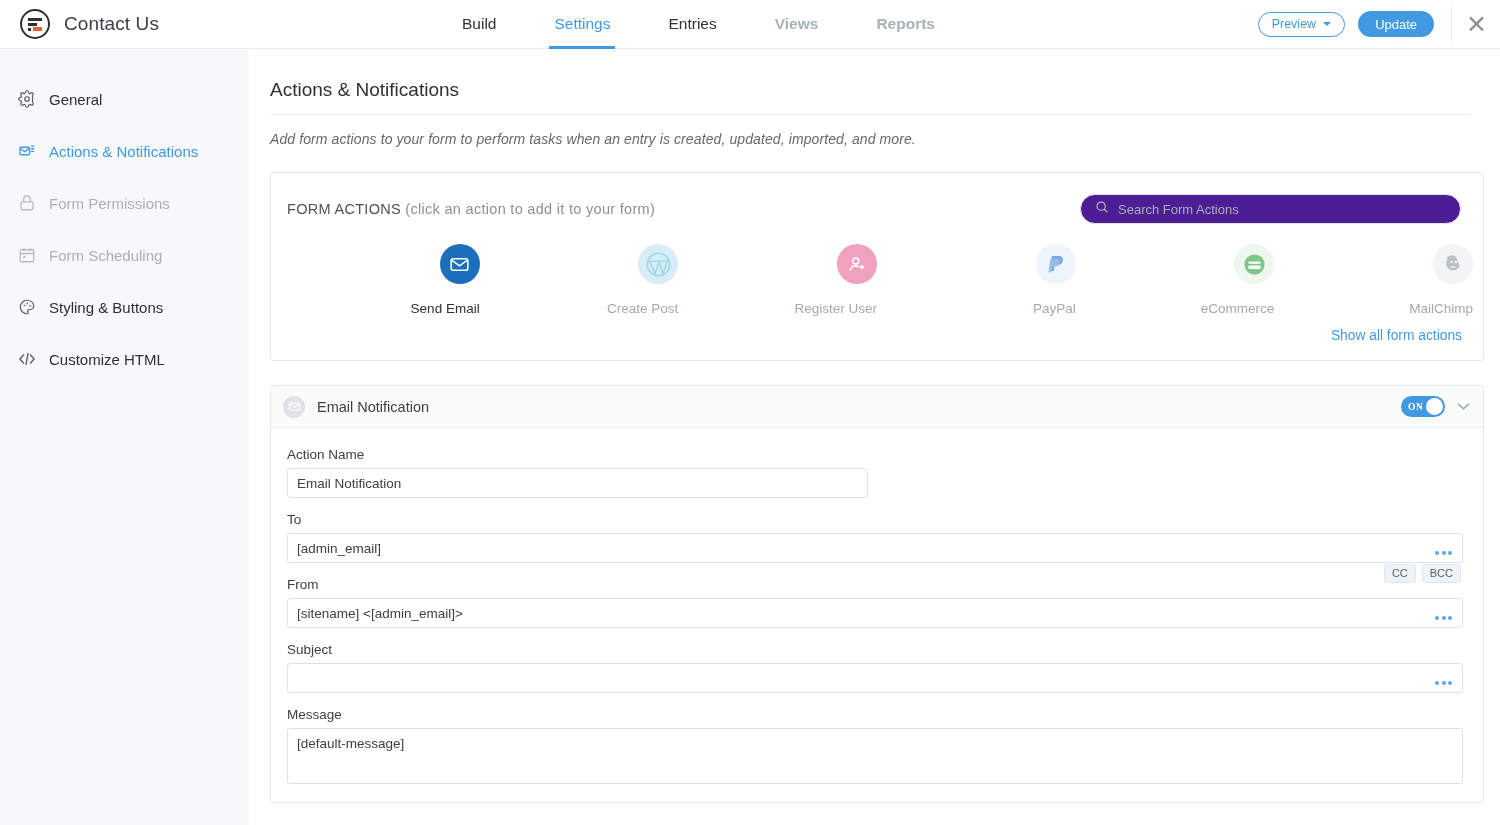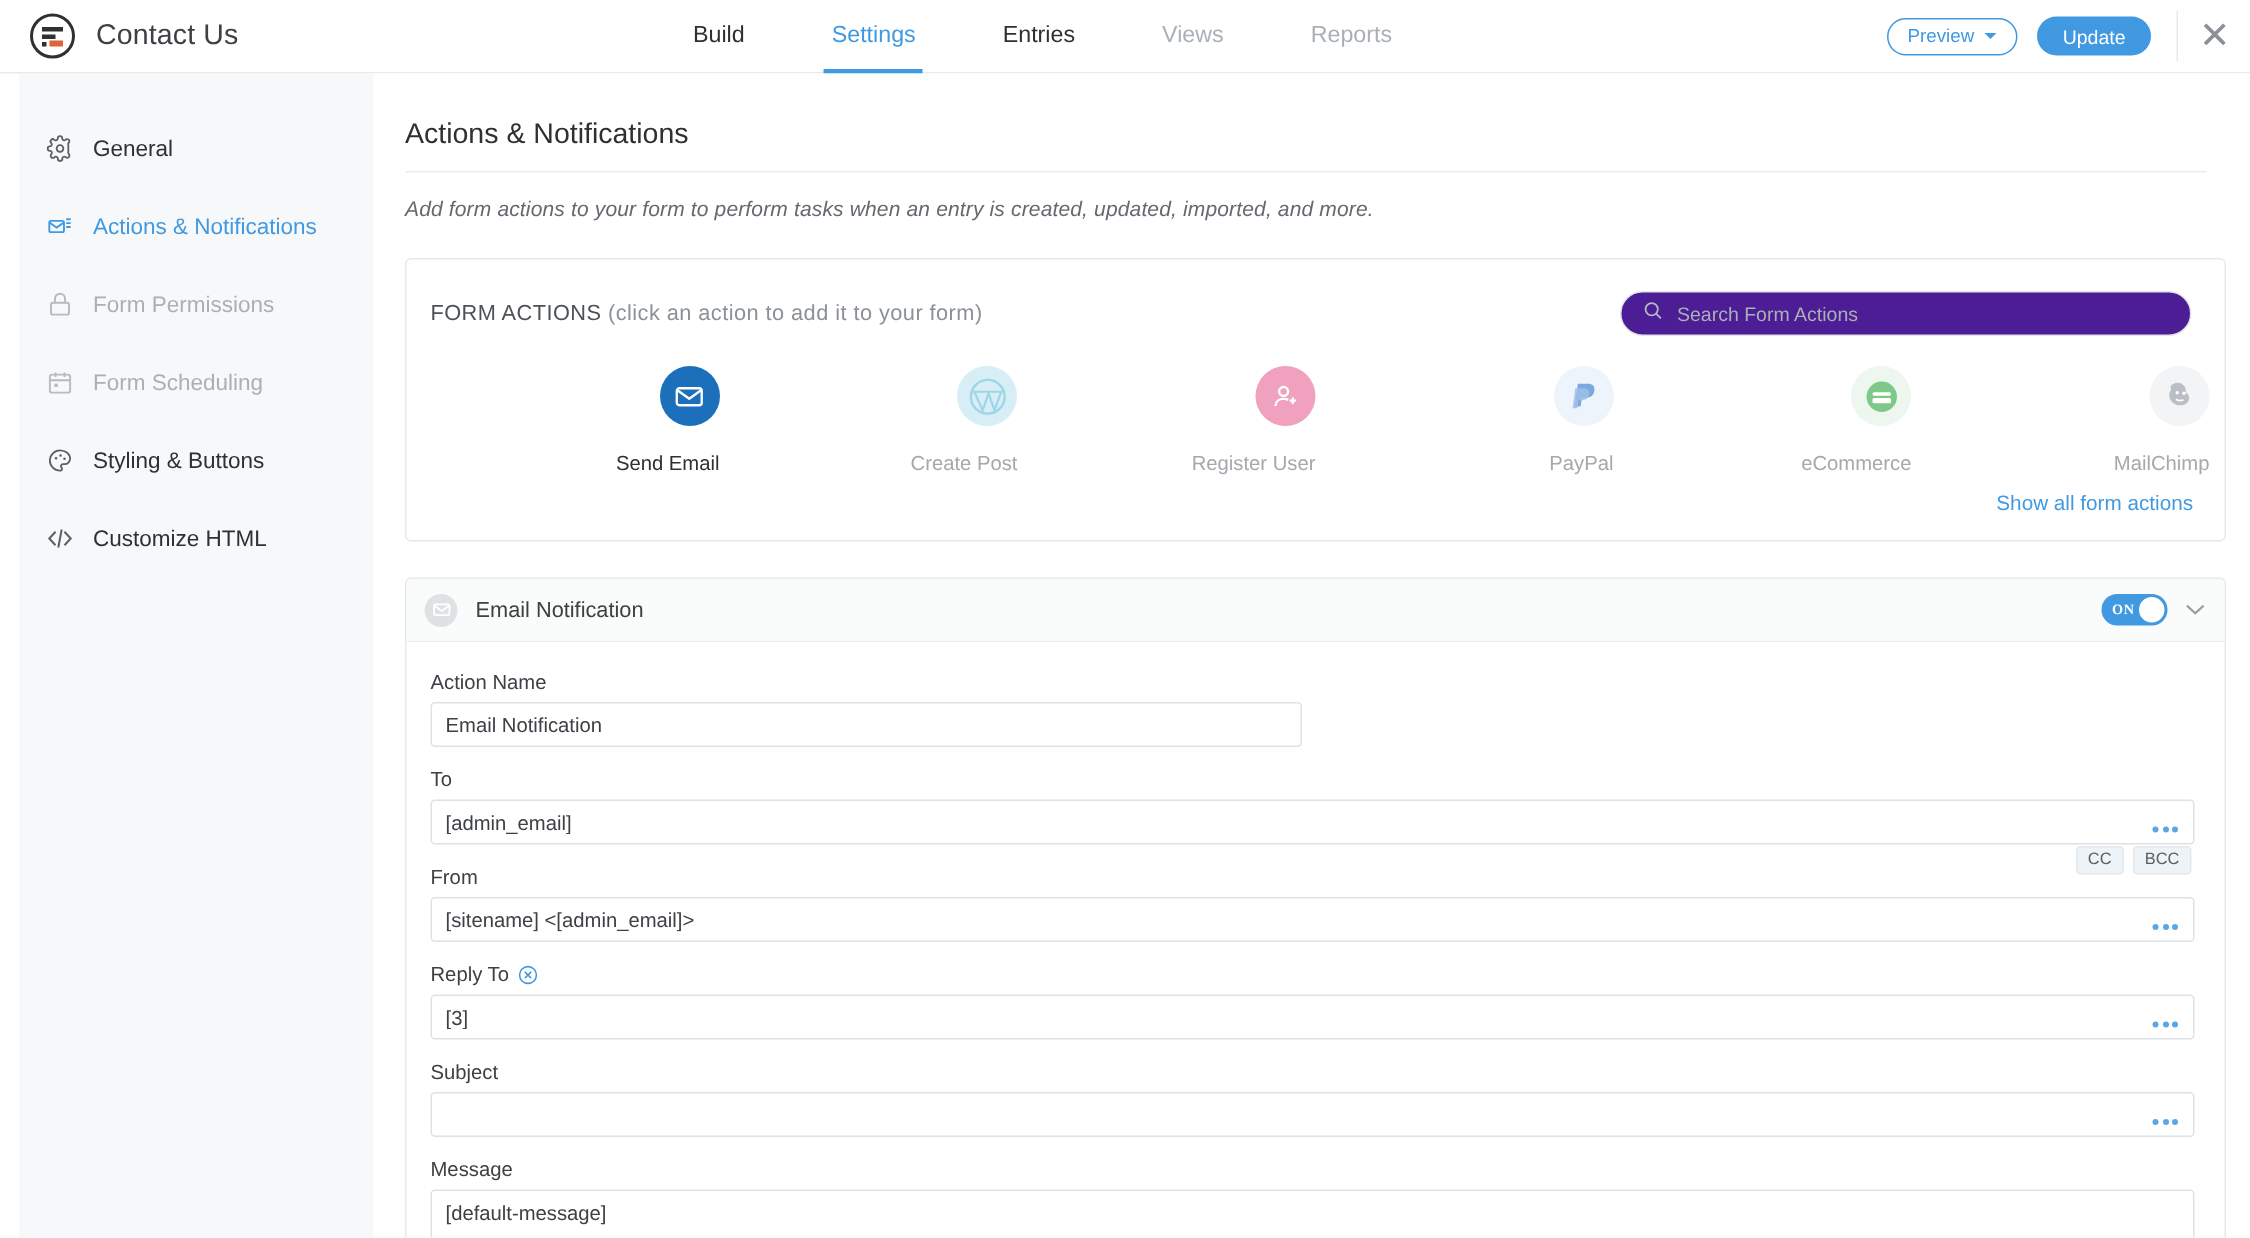--- a/index.html
+++ b/index.html
@@ -35,40 +35,40 @@
   .navtab {
     position: relative; height: 49px; display: flex; align-items: center;
     padding: 0 29px; font-size: 15.5px; color: #2e3032; cursor: pointer;
     text-decoration: none;
   }
   .navtab.active { color: #4199e1; }
   .navtab.active::after {
     content: ""; position: absolute; left: 24px; right: 24px; bottom: 0;
     height: 2.5px; background: #4199e1;
   }
-  .navtab.muted { color: #a9b0b7; }
+  .navtab.muted { color: #a9b0b7; font-weight: bold; }
 
   .topright { margin-left: auto; display: flex; align-items: center; padding-right: 13px; gap: 0; }
   .btn-preview {
     display: flex; align-items: center; gap: 7px;
     height: 25px; padding: 0 13px; border: 1px solid #4199e1; border-radius: 13px;
     color: #4199e1; font-size: 12.5px; background: #fff; cursor: pointer;
   }
   .caret-down { width: 0; height: 0; border-left: 4px solid transparent; border-right: 4px solid transparent; border-top: 4.5px solid #4199e1; display:inline-block; }
   .btn-update {
     height: 26px; padding: 0 17px; border-radius: 13px; border: none;
     background: #4199e1; color: #fff; font-size: 13px; cursor: pointer;
     margin-left: 13px; font-family: inherit;
   }
   .topdiv { width: 1px; height: 34px; background: #e8eaec; margin: 0 14px 0 17px; }
   .close-x { font-size: 25px; color: #8b9196; cursor: pointer; line-height: 1; font-weight: 300; }
 
   
   .sidebar {
-    position: absolute; top: 49px; left: 13px; width: 280px; height: 776px;
+    position: absolute; top: 49px; left: 0; width: 280px; height: 776px;
     background: #f7f8f9; border-right: 1px solid #e8eaec;
     padding-top: 24px;
   }
   .side-item {
     display: flex; align-items: center; height: 52px; padding-left: 17px;
     font-size: 15px; color: #2e3032; cursor: pointer;
   }
   .side-item .side-label { margin-left: 13px; }
   .side-item.active { color: #4199e1; }
   .side-item.disabled { color: #a9b0b7; cursor: default; }
@@ -402,37 +402,20 @@
         </div>
         <div class="field-label">From</div>
         <input class="inp" type="text" value="[sitename] &lt;[admin_email]&gt;" style="">
         <span class="dots">
             <i></i>
             <i></i>
             <i></i>
           </span>
       </div>
 
-      <div class="field">
-        <div class="field-label">
-          <span>Reply To</span>
-          <span class="x-circle">
-            <svg viewBox="0 0 20 20" fill="none" stroke="#4199e1" stroke-width="1.5">
-              <circle cx="10" cy="10" r="8"></circle>
-              <path d="M7 7 L13 13 M13 7 L7 13"></path>
-            </svg>
-          </span>
-        </div>
-        <input class="inp" type="text" value="[3]" style="">
-        <span class="dots">
-            <i></i>
-            <i></i>
-            <i></i>
-          </span>
-      </div>
 
       <div class="field">
         <div class="field-label">Subject</div>
         <input class="inp" type="text" value="" style="">
         <span class="dots">
             <i></i>
             <i></i>
             <i></i>
           </span>
       </div>

